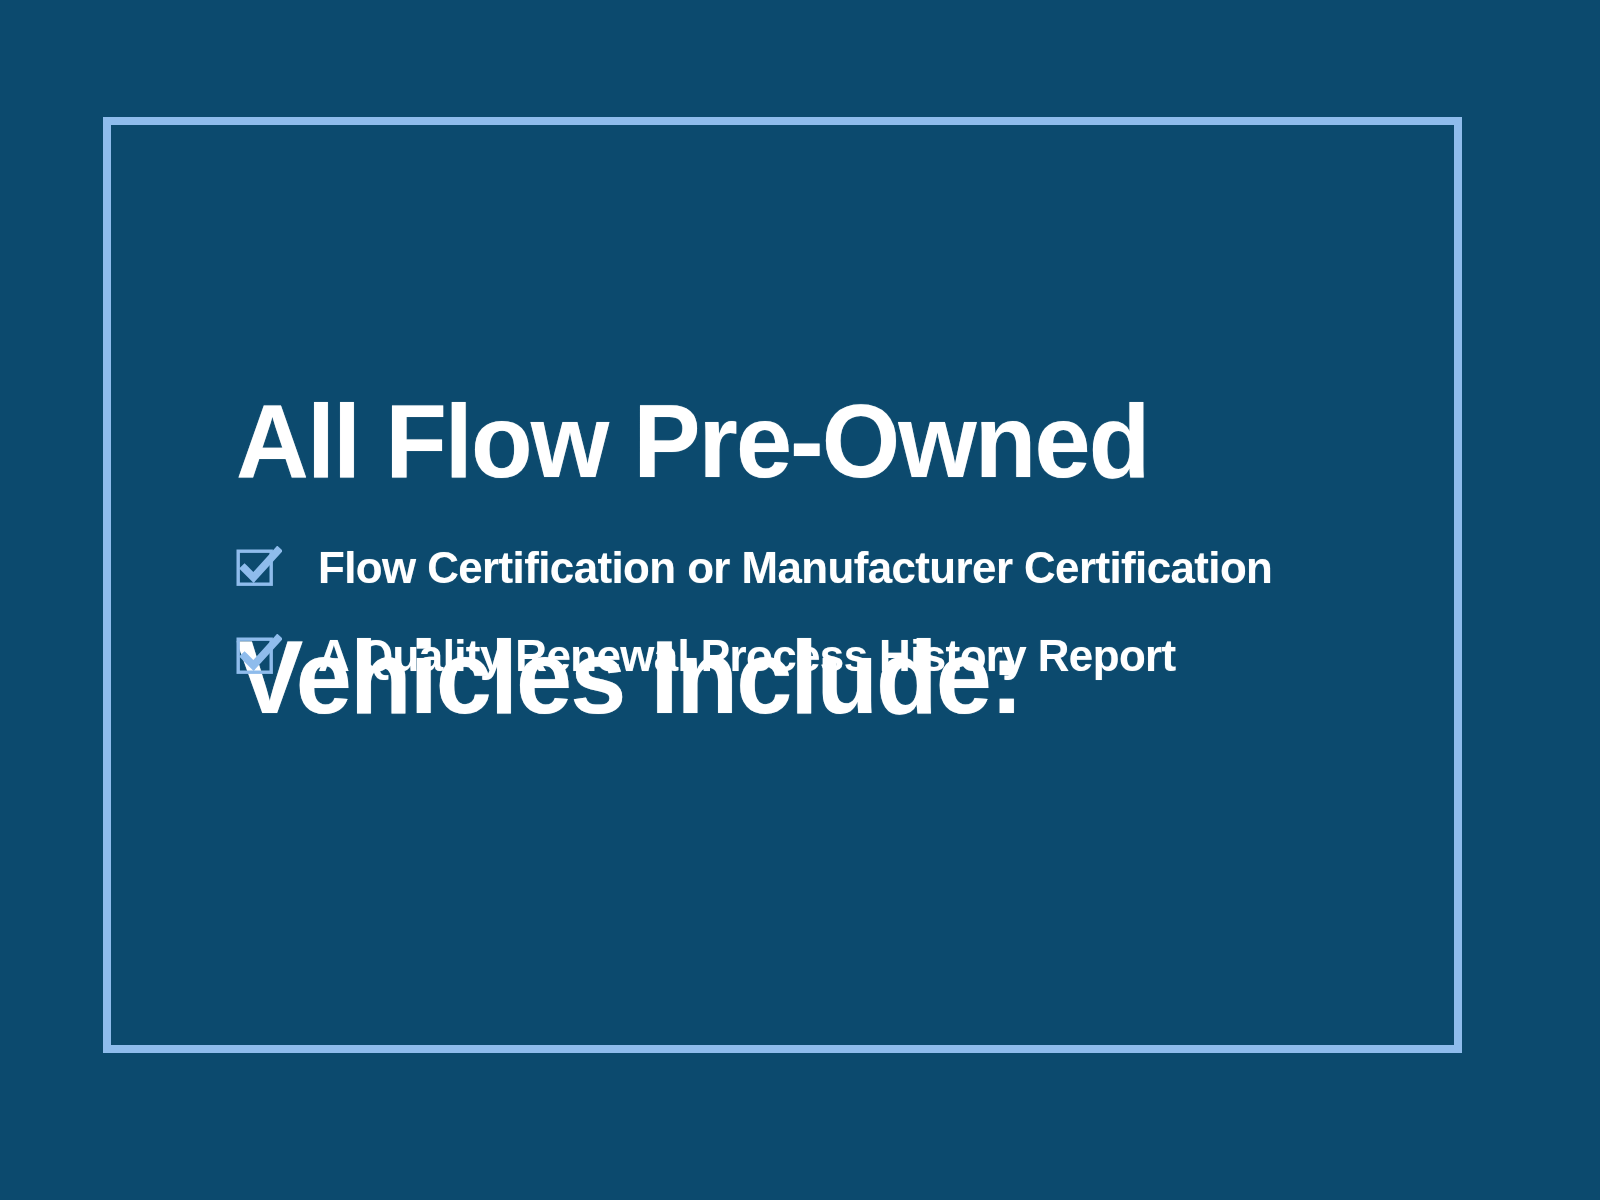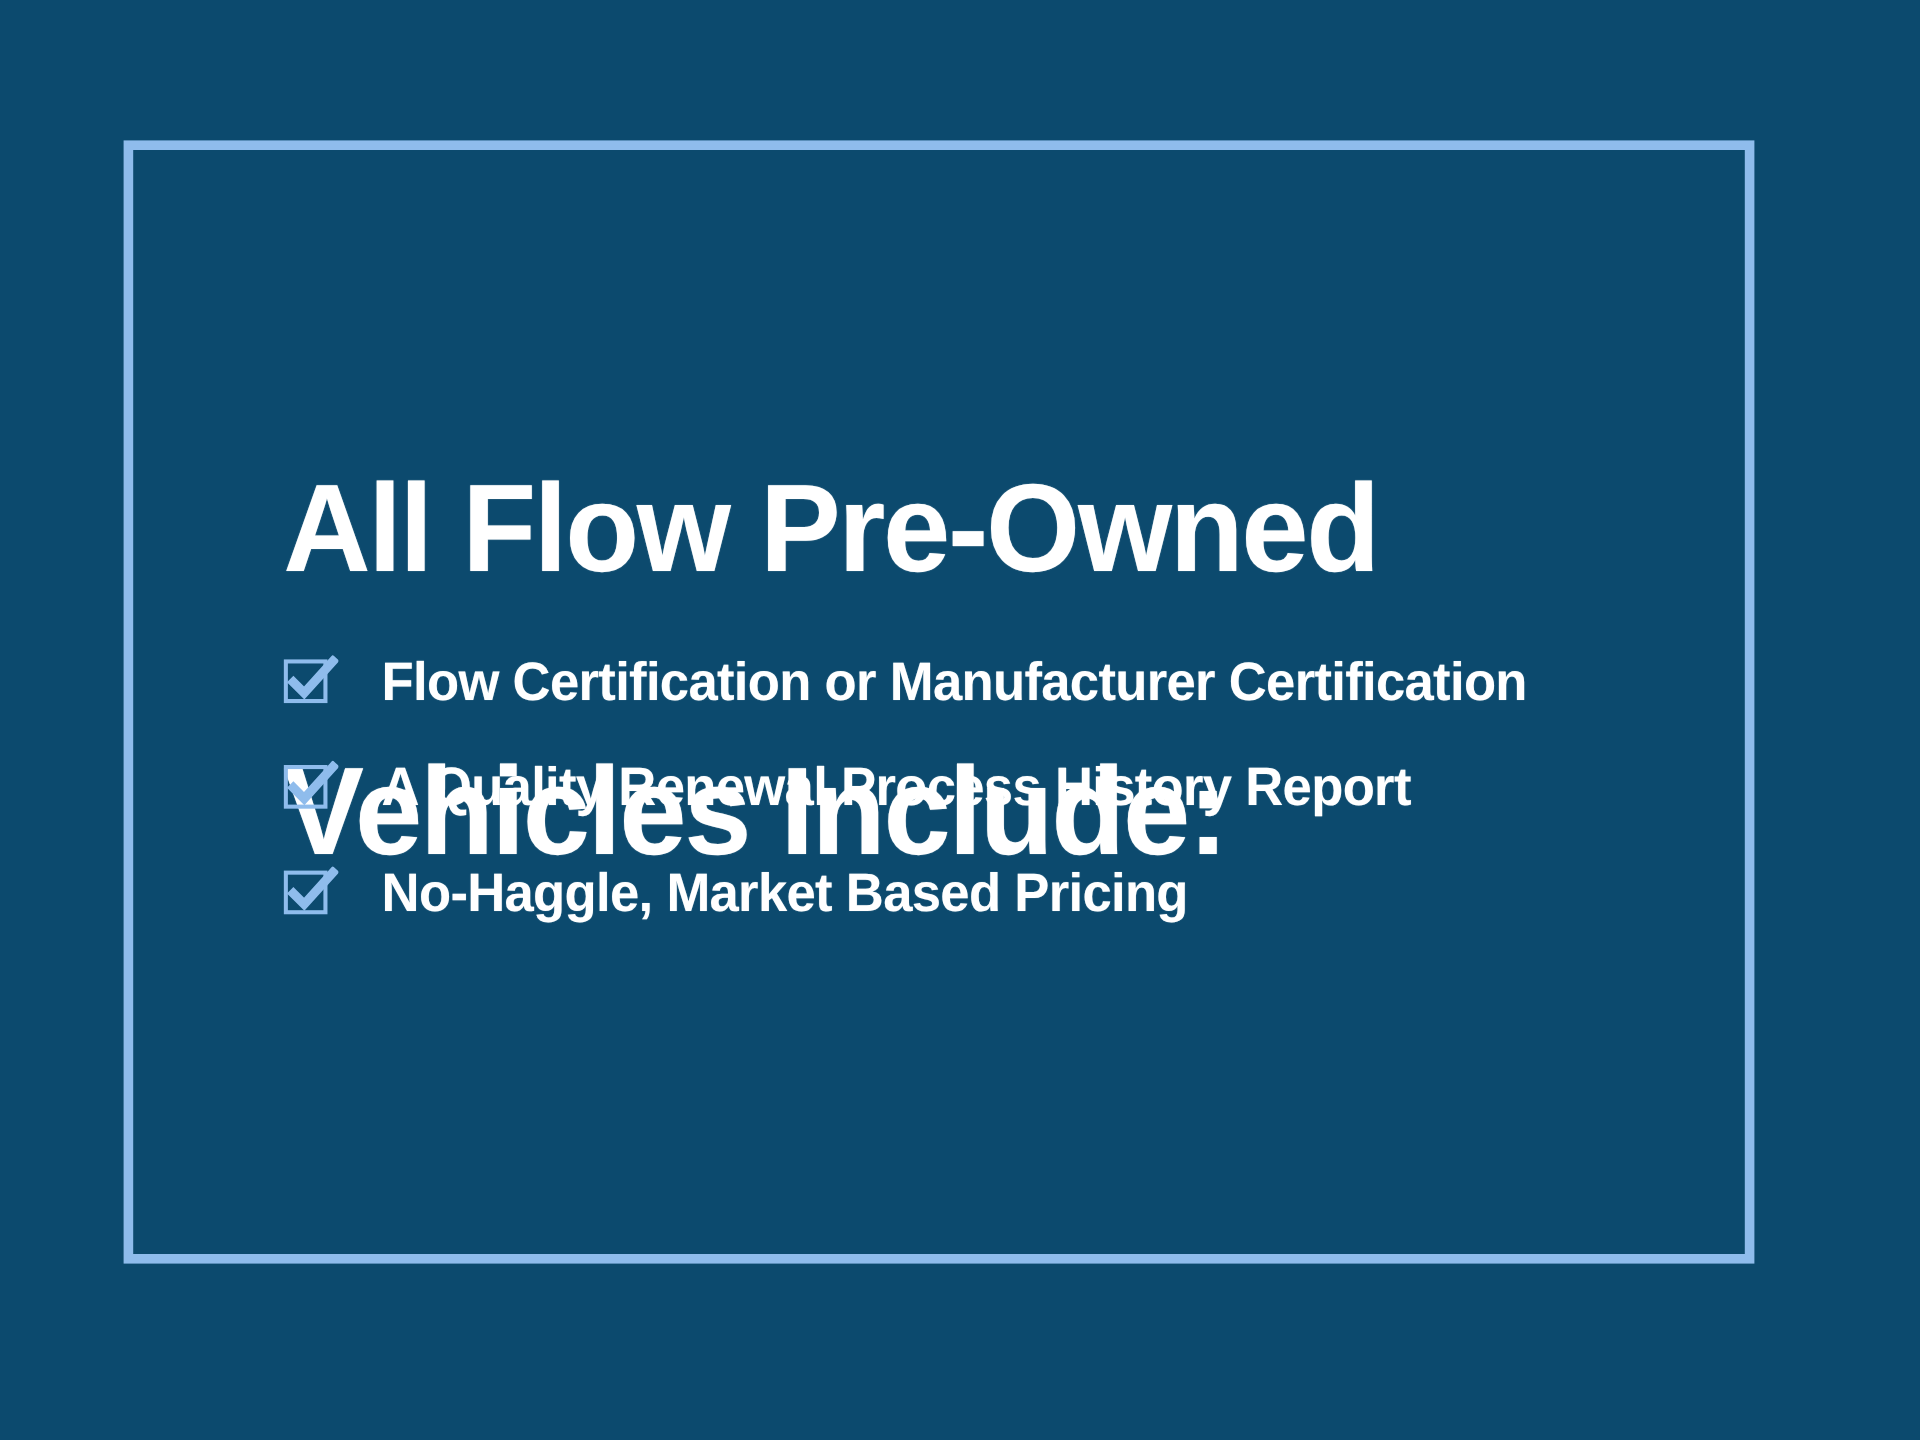--- a/index.html
+++ b/index.html
@@ -119,24 +119,15 @@
         <svg viewBox="0 0 46 44" width="46" height="44" aria-hidden="true">
           <rect x="2.2" y="5.2" width="33" height="33" fill="none" stroke="#8fbcec" stroke-width="3.4"></rect>
           <path d="M 8.5 22.5 L 17.5 31.5 L 41.5 5.0" fill="none" stroke="#8fbcec" stroke-width="7.6" stroke-linecap="square" stroke-linejoin="miter"></path>
         </svg>
       </span>
       <span class="benefit-text">A Quality Renewal Process History Report</span>
     </li>
 
 
 
-    <li class="benefit-row">
-      <span class="benefit-check">
-        <svg viewBox="0 0 46 44" width="46" height="44" aria-hidden="true">
-          <rect x="2.2" y="5.2" width="33" height="33" fill="none" stroke="#8fbcec" stroke-width="3.4"></rect>
-          <path d="M 8.5 22.5 L 17.5 31.5 L 41.5 5.0" fill="none" stroke="#8fbcec" stroke-width="7.6" stroke-linecap="square" stroke-linejoin="miter"></path>
-        </svg>
-      </span>
-      <span class="benefit-text">No-Haggle, Market Based Pricing</span>
-    </li>
 
   </ul>
 </div>
 
 </body></html>

